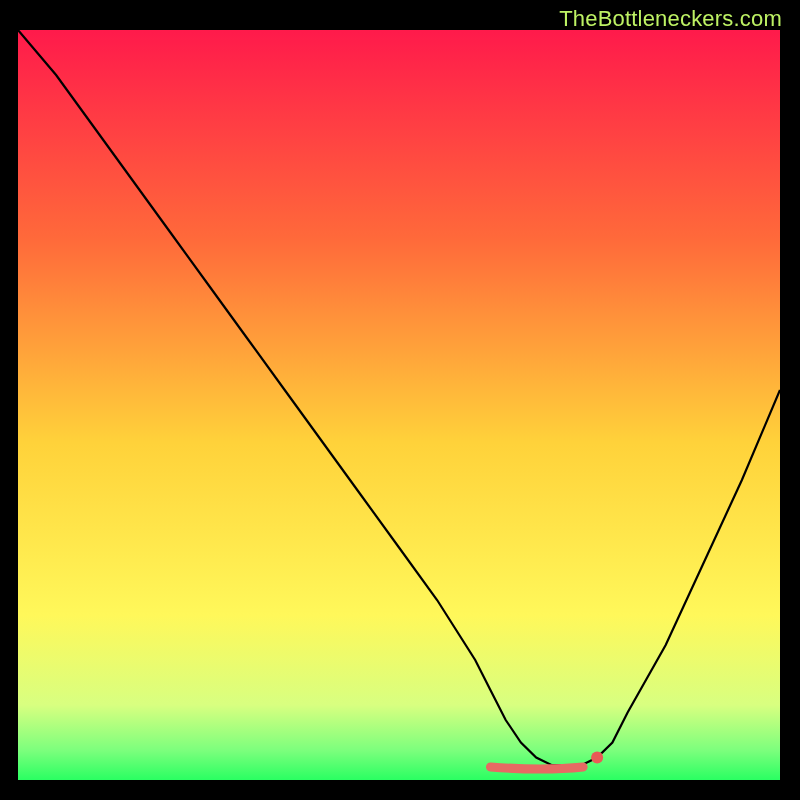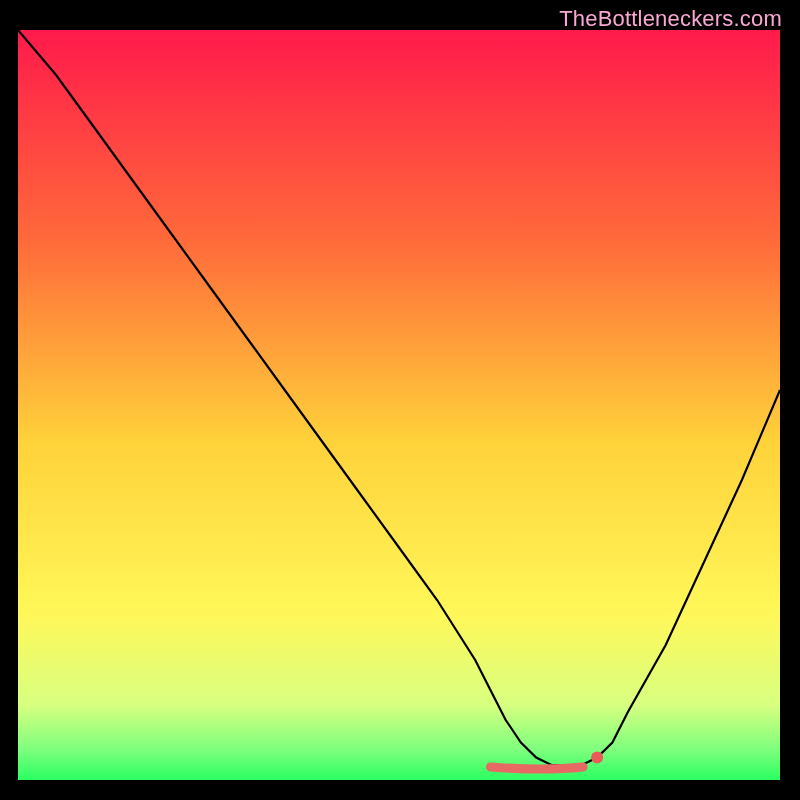--- a/index.html
+++ b/index.html
@@ -9,21 +9,21 @@
   .plot-area {
     position: absolute;
     left: 18px; top: 30px;
     width: 762px; height: 750px;
   }
   svg.gradient { position: absolute; inset: 0; width: 100%; height: 100%; display: block; }
   svg.curve { position: absolute; inset: 0; width: 100%; height: 100%; display: block; }
   .watermark {
     position: absolute;
     top: 6px; right: 18px;
-    color: #f9a8d4;
+    color: #bef264;
     font-size: 22px;
     letter-spacing: 0.2px;
     font-weight: 400;
   }
 </style>
 </head>
 <body>
 
 <div class="frame">
   <div class="watermark">TheBottleneckers.com</div>

